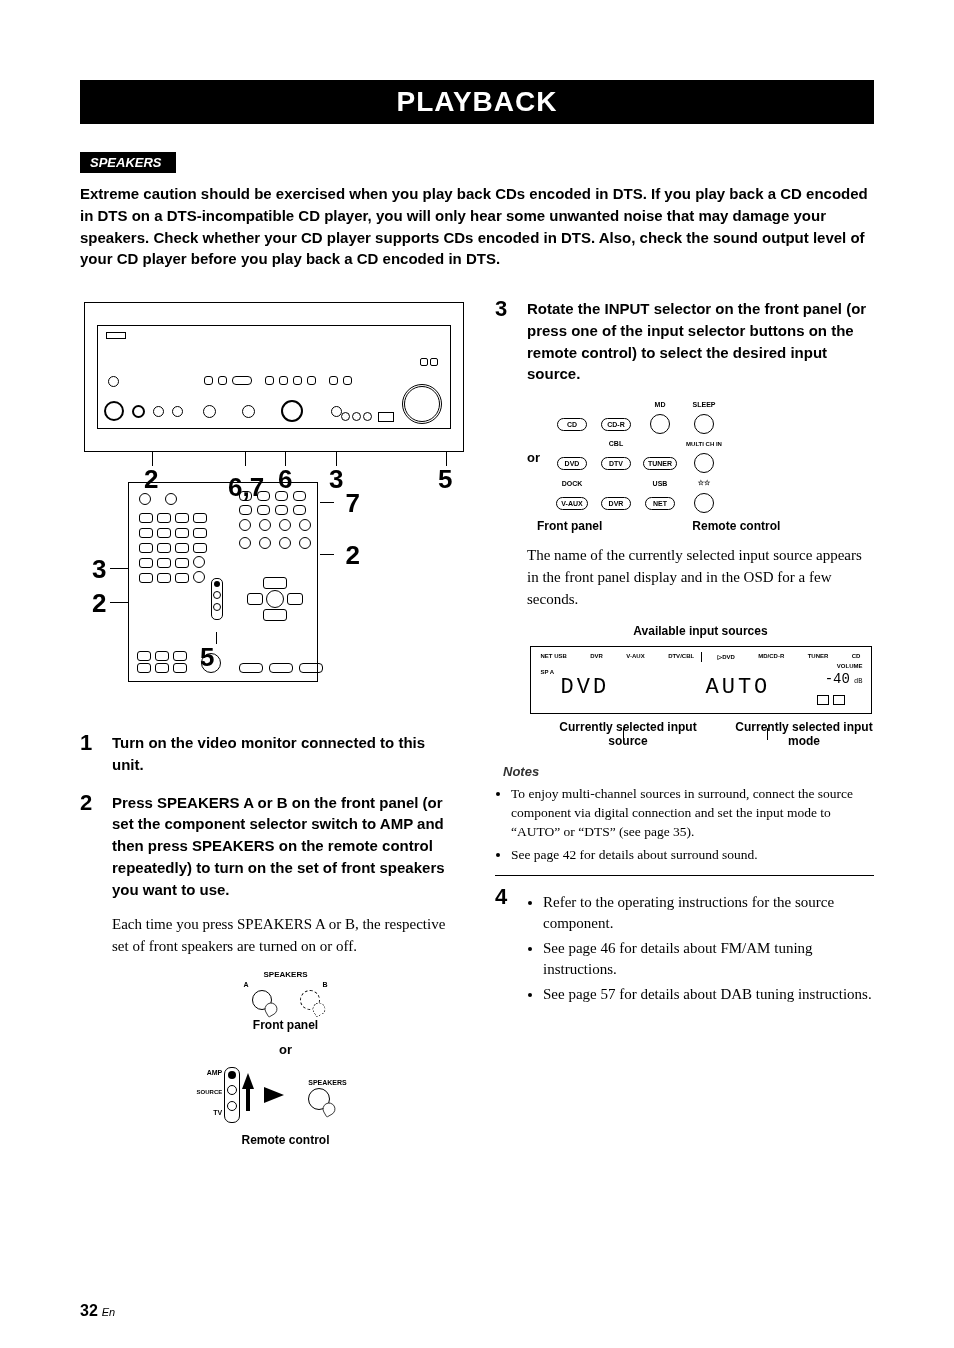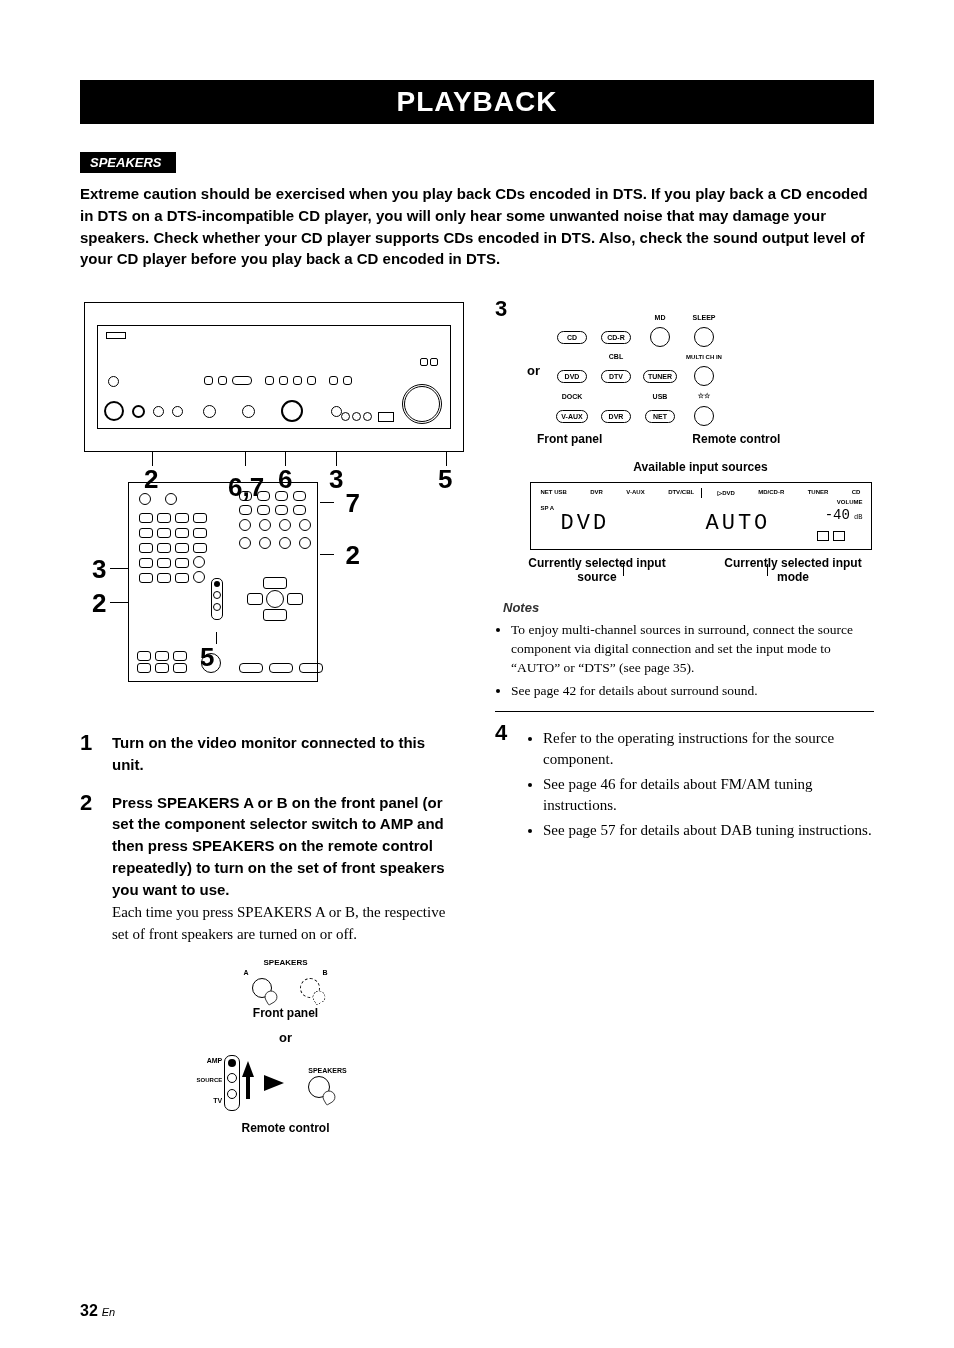--- a/index.html
+++ b/index.html
@@ -72,21 +72,21 @@
   .step-bold {
     font-family: Arial, Helvetica, sans-serif;
     font-weight: bold;
     font-size: 15px;
     line-height: 1.45;
   }
   .step-plain {
     font-family: "Times New Roman", Times, serif;
     font-size: 15px;
     line-height: 1.45;
-    margin-top: 2px;
+    margin-top: 14px;
   }
   .center-caption {
     font-family: Arial, Helvetica, sans-serif;
     font-weight: bold;
     font-size: 12px;
     text-align: center;
   }
   .or-label {
     font-family: Arial, Helvetica, sans-serif;
     font-weight: bold;
@@ -421,20 +421,21 @@
         </div>
       </div>
 
     </div>
 
     <div class="col">
 
       <div class="step">
         <div class="step-num">3</div>
         <div class="step-body">
+          <div class="step-bold">Rotate the INPUT selector on the front panel (or press one of the input selector buttons on the remote control) to select the desired input source.</div>
 
           <div style="display:flex; align-items:center; gap:14px; margin:16px 0 6px 0;">
             <div class="or-label">or</div>
             <div class="rc-grid">
               <div></div>
                 <div></div>
                 <div class="rc-lbl">MD</div>
                 <div class="rc-lbl">SLEEP</div>
               <div class="pill">CD</div>
                 <div class="pill">CD-R</div>
@@ -456,20 +457,21 @@
                 <div class="pill">DVR</div>
                 <div class="pill">NET</div>
                 <div class="rc-circle"></div>
             </div>
           </div>
           <div style="display:flex; gap:90px; margin-left:10px;">
             <div class="center-caption">Front panel</div>
             <div class="center-caption">Remote control</div>
           </div>
 
+          <div class="step-plain" style="margin-top:12px;">The name of the currently selected input source appears in the front panel display and in the OSD for a few seconds.</div>
 
           <div class="center-caption" style="margin-top:14px;">Available input sources</div>
           <div style="position:relative;">
             <div class="callout-line" style="left:50%; top:6px; width:1px; height:10px;"></div>
             <div class="disp-panel">
               <div class="disp-top">
                 <span>NET USB</span>
                 <span>DVR</span>
                 <span>V-AUX</span>
                 <span>DTV/CBL</span>
@@ -482,21 +484,21 @@
               <div style="position:absolute; right:8px; top:16px; font-family:Arial; font-size:6px; font-weight:bold;">VOLUME</div>
               <div style="position:absolute; right:8px; top:24px; font-family:'Courier New',monospace; font-size:14px;"><span>-40</span><span style="font-size:7px;"> dB</span></div>
               <div class="seg" style="position:absolute; left:30px; top:28px;">DVD</div>
               <div class="seg" style="position:absolute; left:175px; top:28px;">AUTO</div>
               <div style="position:absolute; right:42px; bottom:8px; width:10px;height:8px;border:1px solid #000;"></div>
               <div style="position:absolute; right:26px; bottom:8px; width:10px;height:8px;border:1px solid #000;"></div>
             </div>
 
             <div class="callout-line" style="left:96px; top:82px; width:1px; height:12px;"></div>
             <div class="callout-line" style="left:240px; top:82px; width:1px; height:12px;"></div>
-            <div style="display:flex; gap:56px; justify-content:flex-start; margin-top:4px;">
+            <div style="display:flex; gap:36px; justify-content:flex-end; margin-top:4px;">
               <div class="center-caption" style="width:140px;">Currently selected input source</div>
               <div class="center-caption" style="width:140px;">Currently selected input mode</div>
             </div>
           </div>
         </div>
       </div>
 
       <div class="notes-heading">Notes</div>
       <ul class="notes-list">
         <li>To enjoy multi-channel sources in surround, connect the source component via digital connection and set the input mode to “AUTO” or “DTS” (see page 35).</li>

